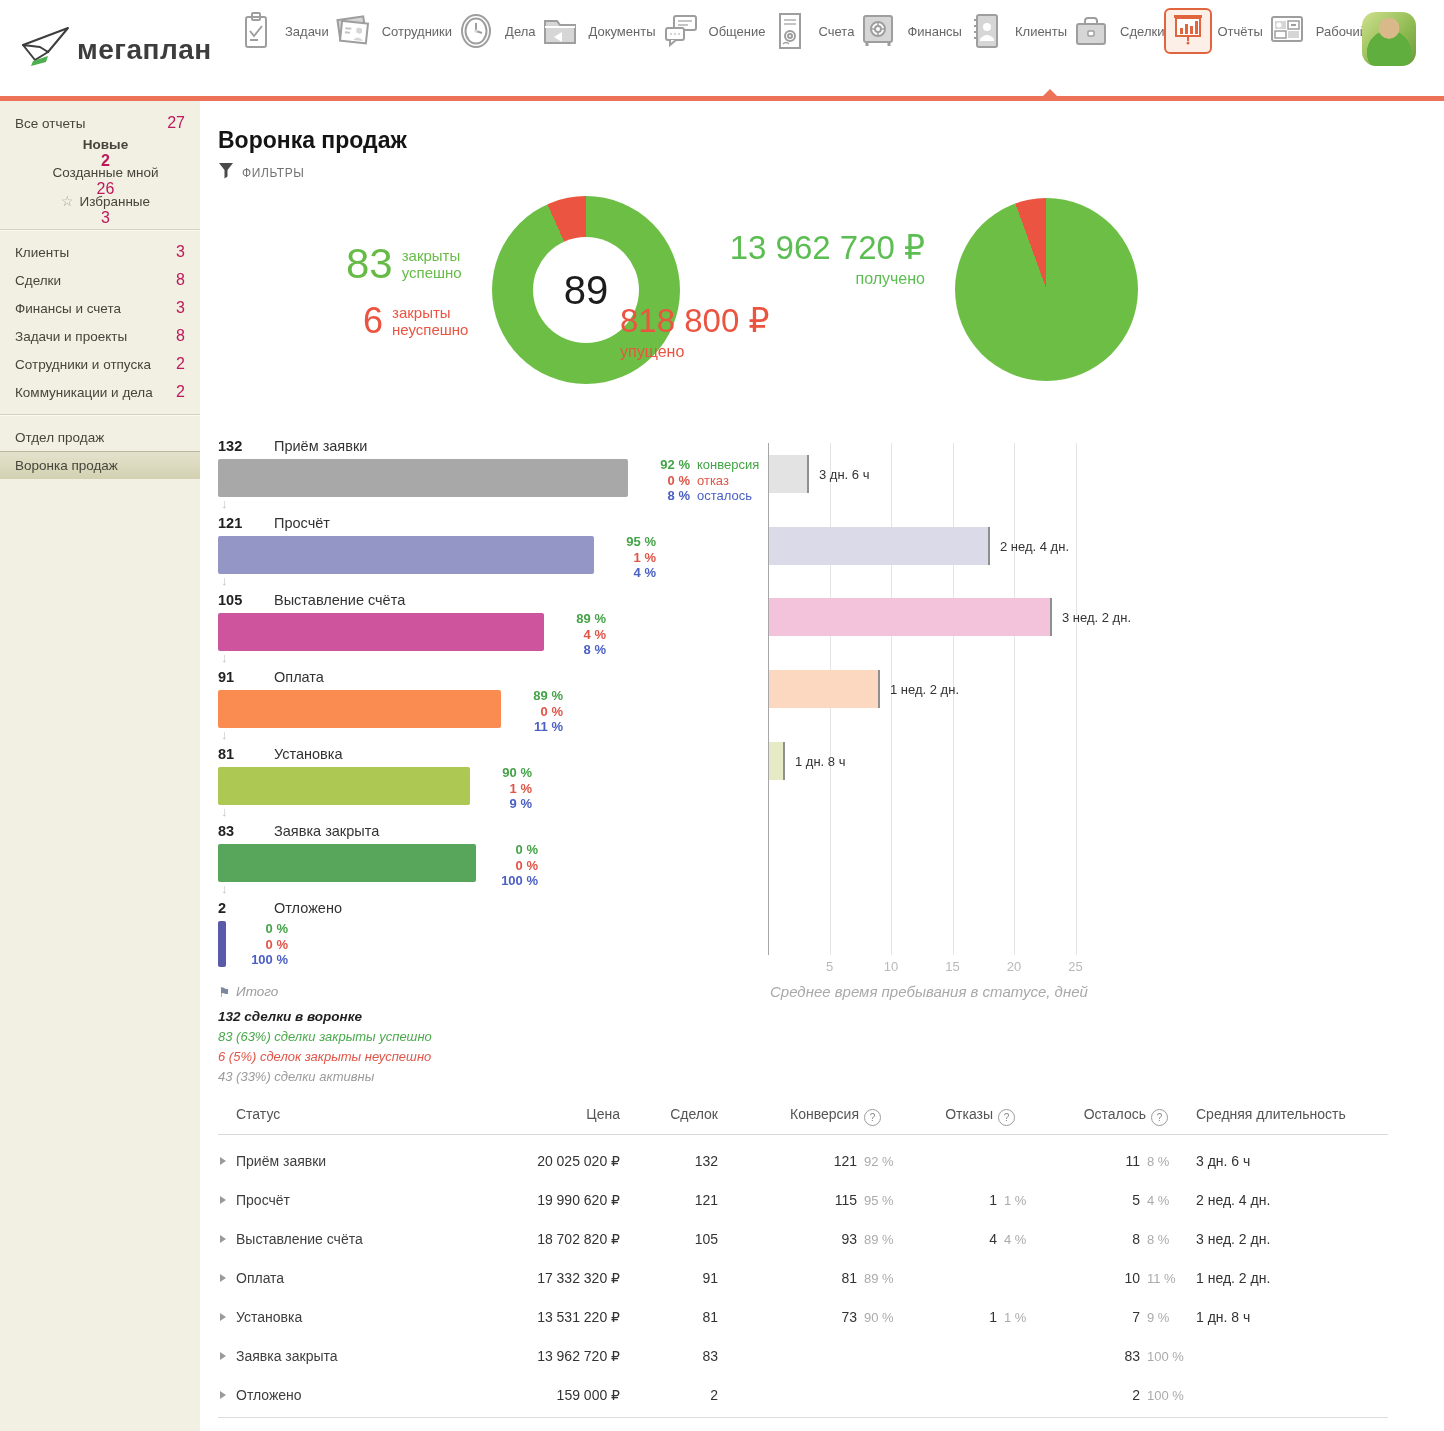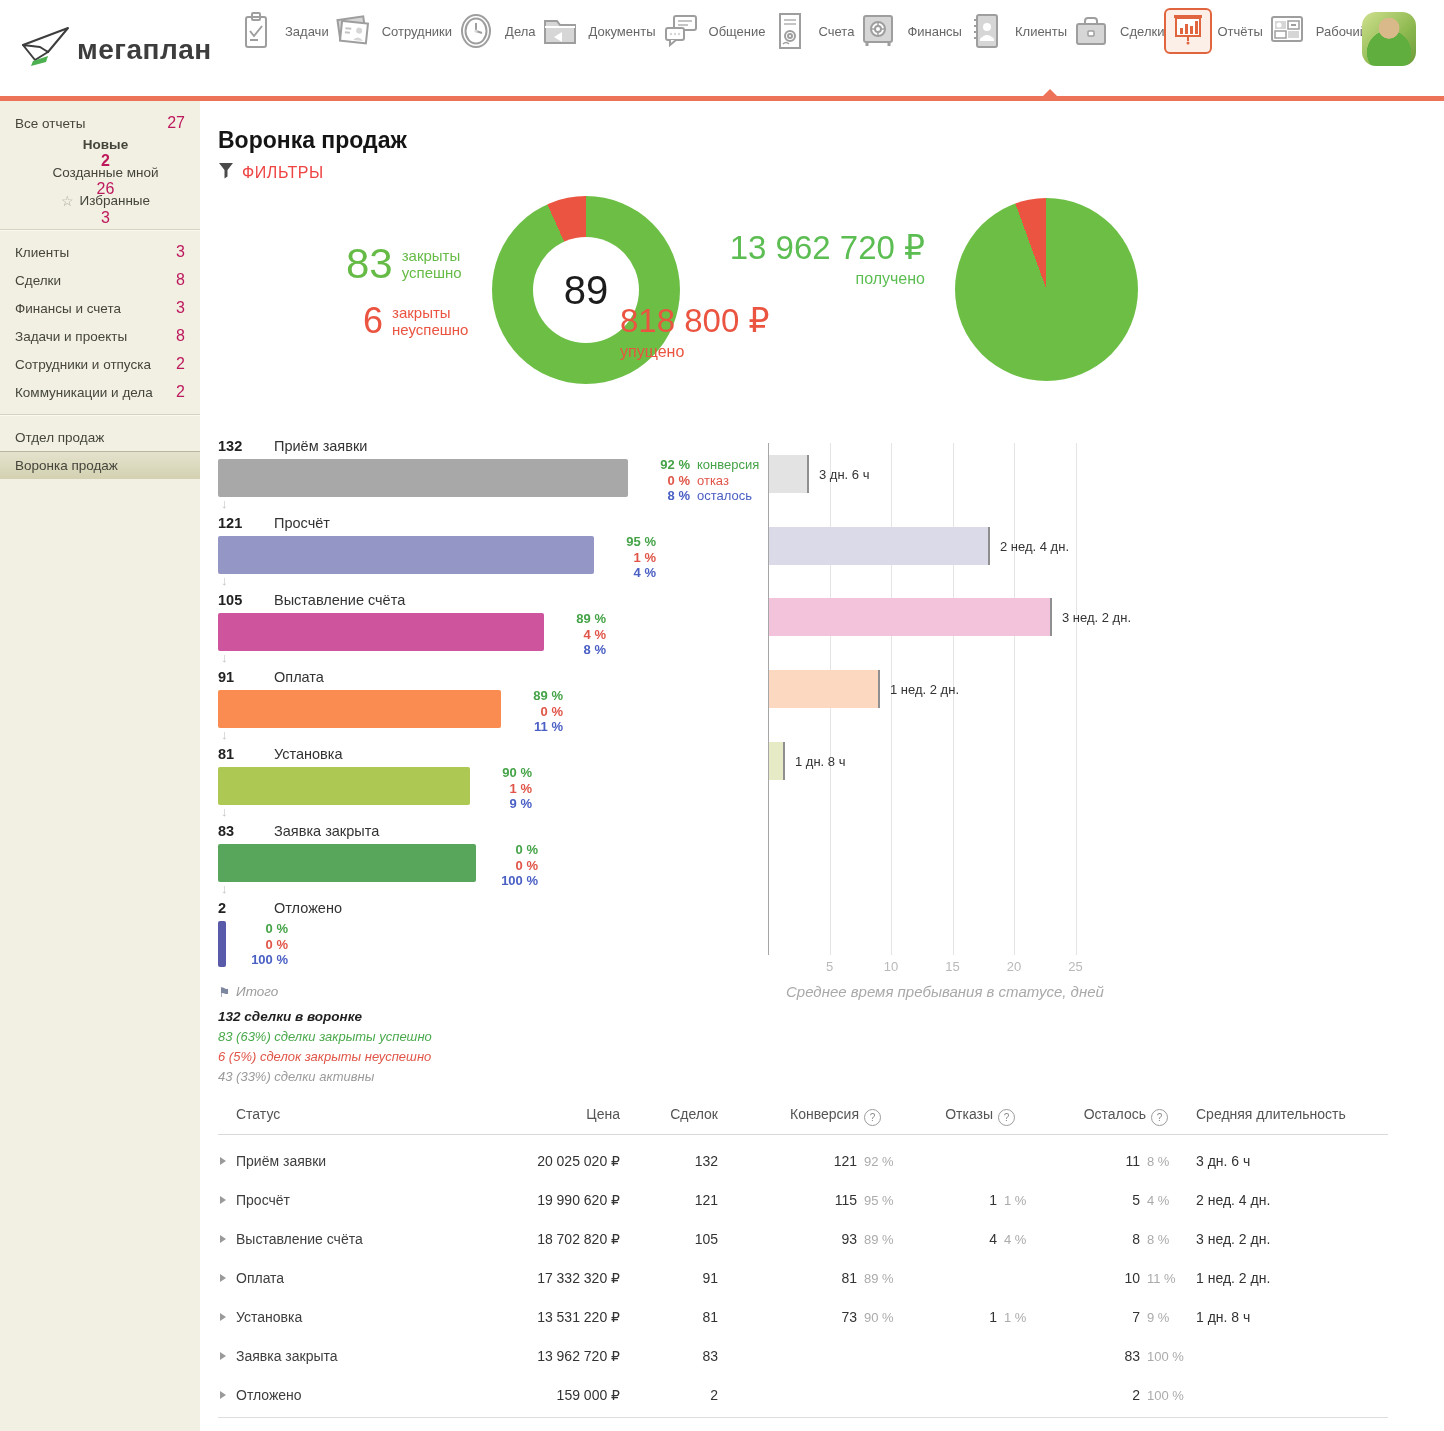--- a/index.html
+++ b/index.html
@@ -25,26 +25,26 @@
   
   .sidebar{position:absolute;left:0;top:101px;width:200px;height:1330px;background:#f1f0e3;box-sizing:border-box;}
   .side-group{padding:8px 0;}
   .side-divider{border-top:1px solid #d4d2bf;box-shadow:0 1px 0 #fbfaf1;}
   .side-item{height:28px;display:flex;align-items:center;justify-content:space-between;padding:0 15px;font-size:13.5px;color:#45453c;cursor:pointer;}
   .side-item .cnt{font-size:16px;color:#be185d;}
   .side-item.ind{padding-left:26px;flex-direction:column;}
   .side-item.bold{font-weight:bold;}
   .side-item .star{color:#a9a794;font-size:14px;margin-right:6px;}
   .side-item.sel{background:linear-gradient(#e4e2cc,#d3d1b1);border-top:1px solid #b8b69e;height:27px;}
-  .lbl-with-star{display:flex;align-items:flex-start;}
+  .lbl-with-star{display:flex;align-items:flex-end;}
 
   
   .page-title{position:absolute;left:218px;top:112px;font-size:23px;font-weight:bold;color:#141414;}
   .filters{position:absolute;left:218px;top:162px;display:flex;align-items:center;gap:8px;cursor:pointer;}
-  .filters-label{font-size:16px;color:#ef4444;letter-spacing:.6px;}
+  .filters-label{font-size:12px;color:#737373;letter-spacing:.6px;}
 
   
   .stat-success{position:absolute;left:346px;top:240px;display:flex;align-items:center;gap:9px;}
   .stat-success .num{font-size:42px;color:#66bb47;}
   .stat-success .cap{font-size:15px;line-height:17px;color:#66bb47;}
   .stat-fail{position:absolute;left:363px;top:300px;display:flex;align-items:center;gap:9px;}
   .stat-fail .num{font-size:36px;color:#ea5440;}
   .stat-fail .cap{font-size:15px;line-height:17px;color:#ea5440;}
   .donut{position:absolute;left:492px;top:196px;width:188px;height:188px;border-radius:50%;}
   .donut-hole{position:absolute;left:41px;top:41px;width:106px;height:106px;border-radius:50%;background:#fff;display:flex;align-items:center;justify-content:center;}
@@ -79,21 +79,21 @@
   .totals .t-line{margin-top:5px;font-size:13px;}
   .t-green{color:#4aa94c;} .t-red{color:#e05548;} .t-gray{color:#9b9b9b;}
 
   
   .time-chart{position:absolute;left:768px;top:443px;width:420px;height:580px;}
   .grid-line{position:absolute;top:0;width:1px;height:512px;background:#e4e4e4;}
   .grid-line.axis{background:#a6a6a6;}
   .t-bar{position:absolute;border-right:2px solid #8f8f8f;box-sizing:border-box;}
   .t-bar-label{position:absolute;font-size:13px;color:#333;white-space:nowrap;}
   .tick{position:absolute;top:516px;font-size:13px;color:#b9b9b9;transform:translateX(-50%);}
-  .t-caption{position:absolute;left:2px;top:540px;font-size:15px;font-style:italic;color:#a9a9a9;white-space:nowrap;margin-left:16px;}
+  .t-caption{position:absolute;left:2px;top:540px;font-size:15px;font-style:italic;color:#a9a9a9;white-space:nowrap;}
 
   
   .table{position:absolute;left:218px;top:1104px;width:1170px;font-size:14px;}
   .thead{position:relative;height:30px;color:#555;border-bottom:1px solid #d9d9d9;}
   .thead div{position:absolute;top:2px;}
   .h-status{left:18px;}
   .h-price{left:200px;width:202px;text-align:right;}
   .h-deals{left:420px;width:80px;text-align:right;}
   .h-conv{left:480px;width:183px;text-align:right;}
   .h-ref{left:660px;width:137px;text-align:right;}

